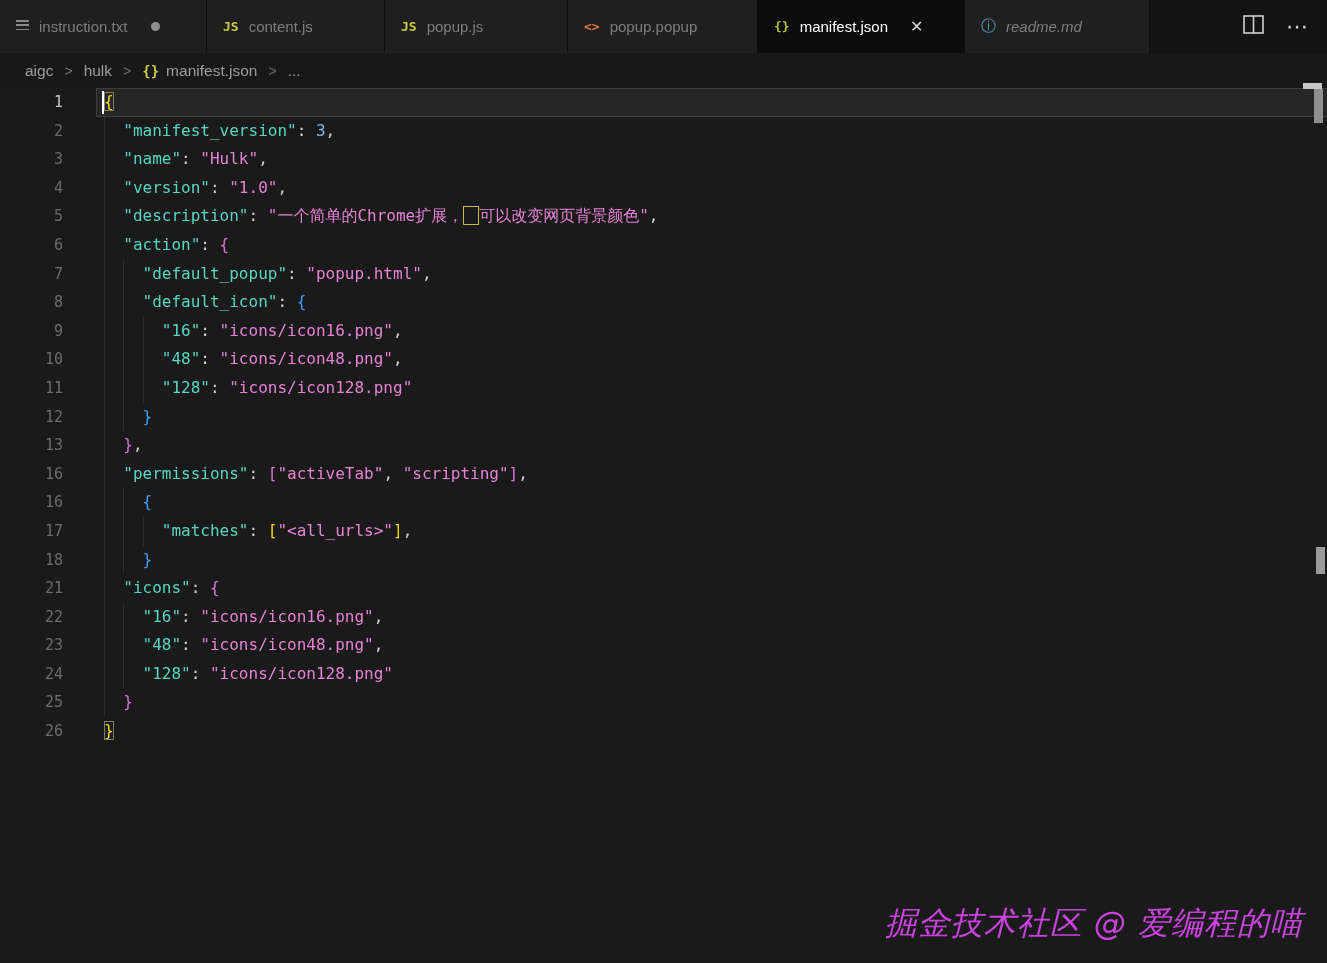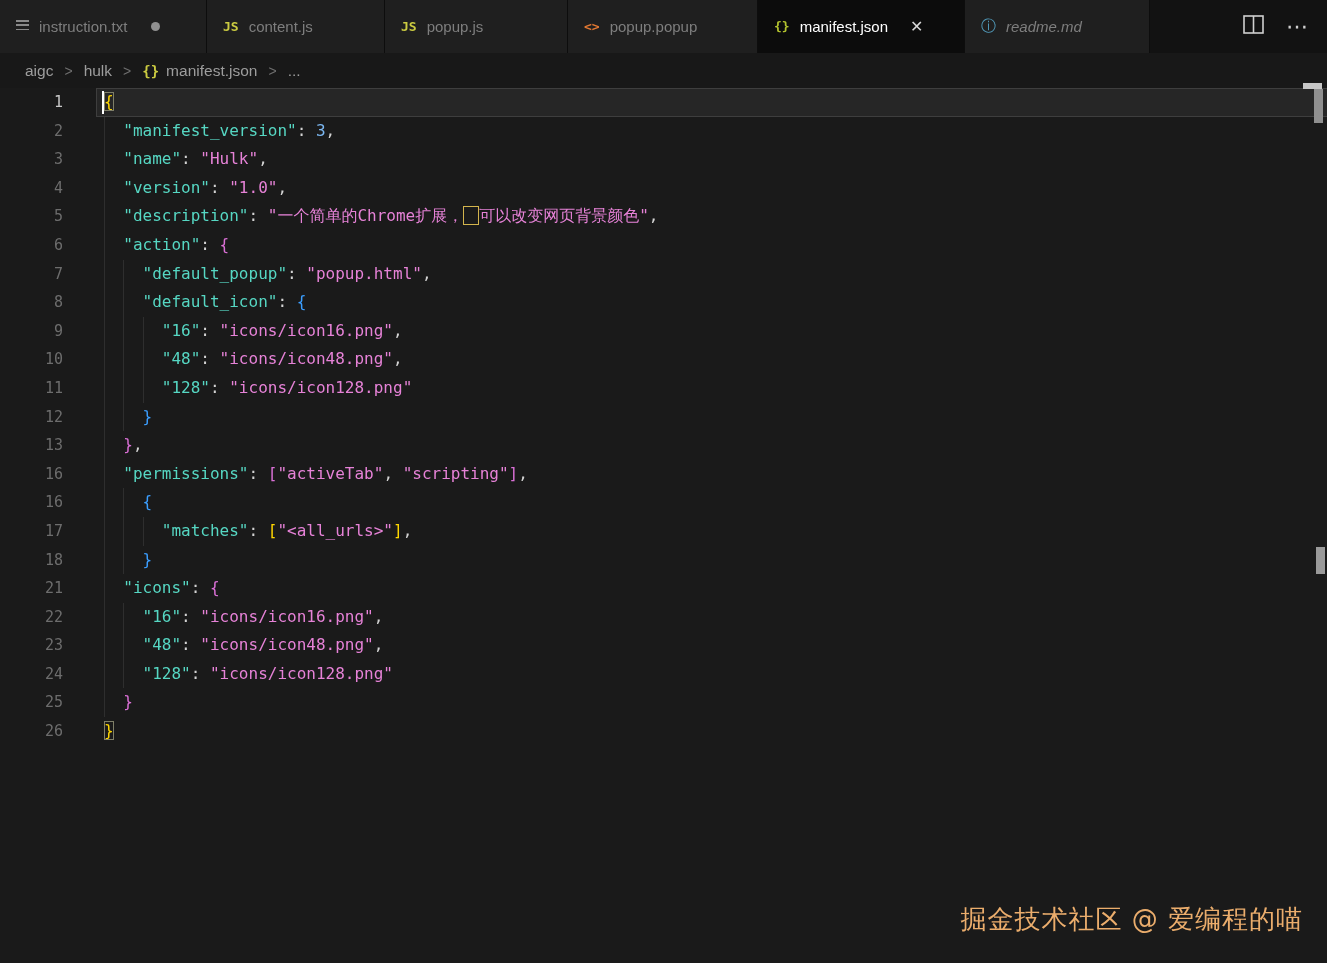--- a/index.html
+++ b/index.html
@@ -66,22 +66,23 @@
   .tok.b3 { color:var(--c-bracket3); }
   .tok.match { outline:1px solid #7f7f68; outline-offset:-1px; }
   .tok.ubox { outline:1px solid #d3b44d; outline-offset:-1px; }
   
   .ov-cursor-mark { position:absolute; left:1303px; top:83px; width:19px; height:6px; background:#c6c6c6; }
   .ov-thumb-top   { position:absolute; left:1314px; top:89px; width:9px; height:34px; background:#8f8f8f; }
   .ov-mark-mid    { position:absolute; left:1316px; top:547px; width:9px; height:27px; background:#9a9a9a; }
   
   .watermark {
     position:absolute; right:24px; top:902px;
-    font-size:26px; color:#fdba74; opacity:0.92; letter-spacing:1px;
+    font-size:32px; color:#d946ef; opacity:0.92; letter-spacing:1px;
     font-family:"DejaVu Sans", sans-serif;
+    font-style:italic;
   }
 </style>
 </head>
 <body>
 
 <div class="tabbar">
   <div id="tabs-mount" style="display:flex;">
       <div class="tab" style="width: 207px;">
         <span class="ic-lines"></span>
         <span class="label">instruction.txt</span>

